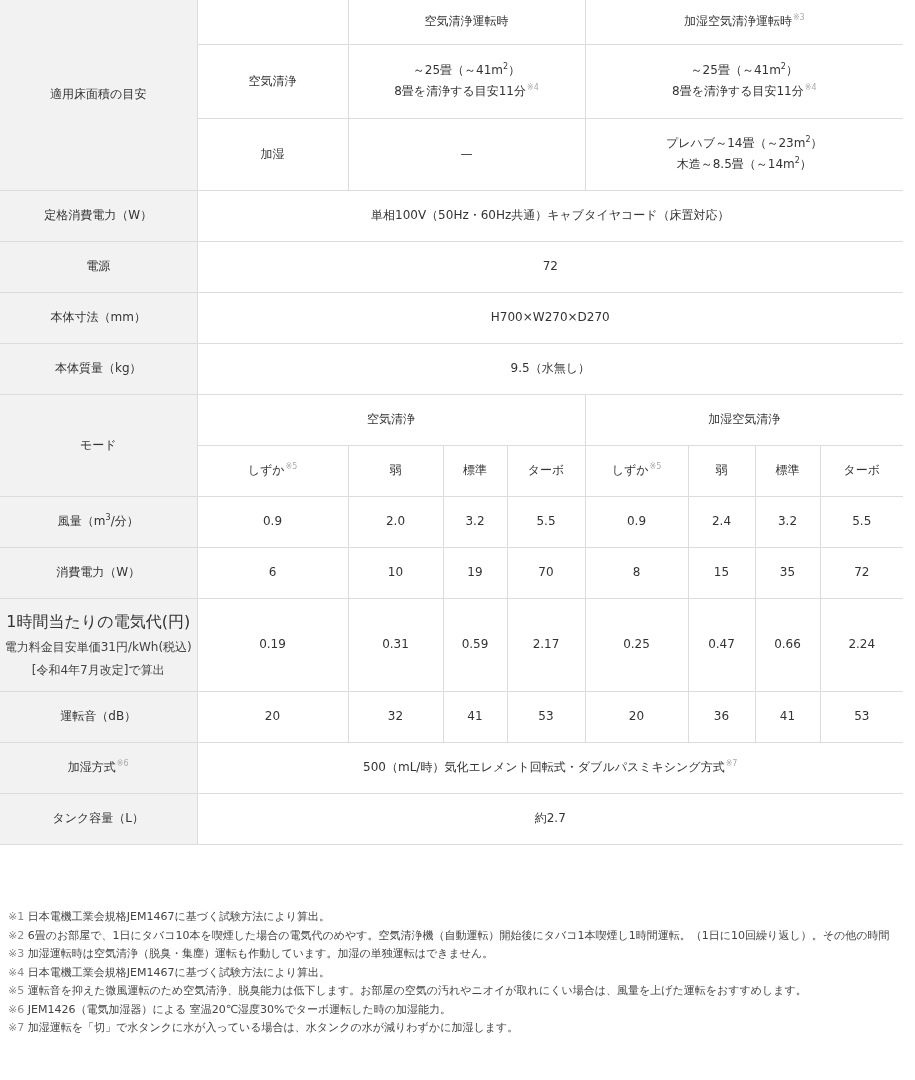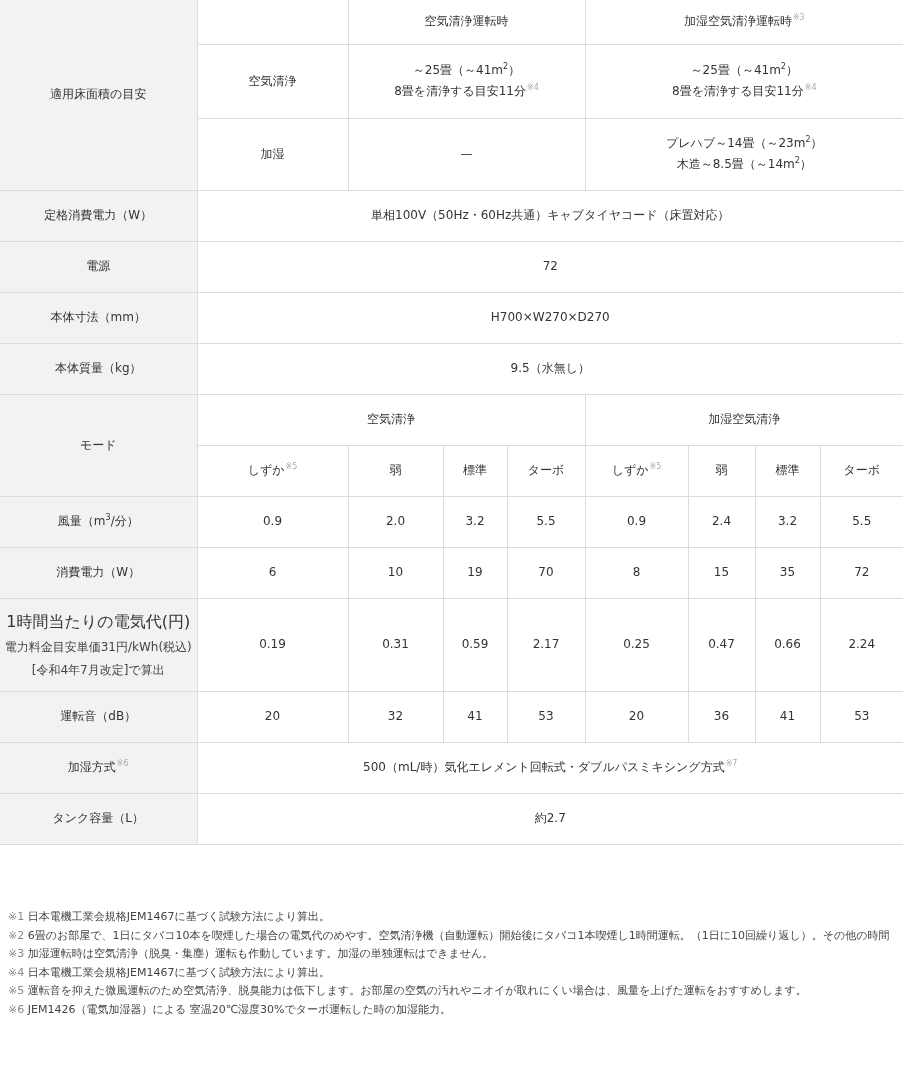--- a/index.html
+++ b/index.html
@@ -161,13 +161,14 @@
 </tbody>
   </table>
 
 <div class="footnotes">
   <div class="fn"><span class="mark">※1</span> <span>日本電機工業会規格JEM1467に基づく試験方法により算出。</span></div>
   <div class="fn"><span class="mark">※2</span> <span>6畳のお部屋で、1日にタバコ10本を喫煙した場合の電気代のめやす。空気清浄機（自動運転）開始後にタバコ1本喫煙し1時間運転。（1日に10回繰り返し）。その他の時間</span></div>
   <div class="fn"><span class="mark">※3</span> <span>加湿運転時は空気清浄（脱臭・集塵）運転も作動しています。加湿の単独運転はできません。</span></div>
   <div class="fn"><span class="mark">※4</span> <span>日本電機工業会規格JEM1467に基づく試験方法により算出。</span></div>
   <div class="fn"><span class="mark">※5</span> <span>運転音を抑えた微風運転のため空気清浄、脱臭能力は低下します。お部屋の空気の汚れやニオイが取れにくい場合は、風量を上げた運転をおすすめします。</span></div>
   <div class="fn"><span class="mark">※6</span> <span>JEM1426（電気加湿器）による 室温20℃湿度30%でターボ運転した時の加湿能力。</span></div>
+  <div class="fn"><span class="mark">※7</span> <span>加湿運転を「切」で水タンクに水が入っている場合は、水タンクの水が減りわずかに加湿します。</span></div>
 </div>
 
 </body></html>

